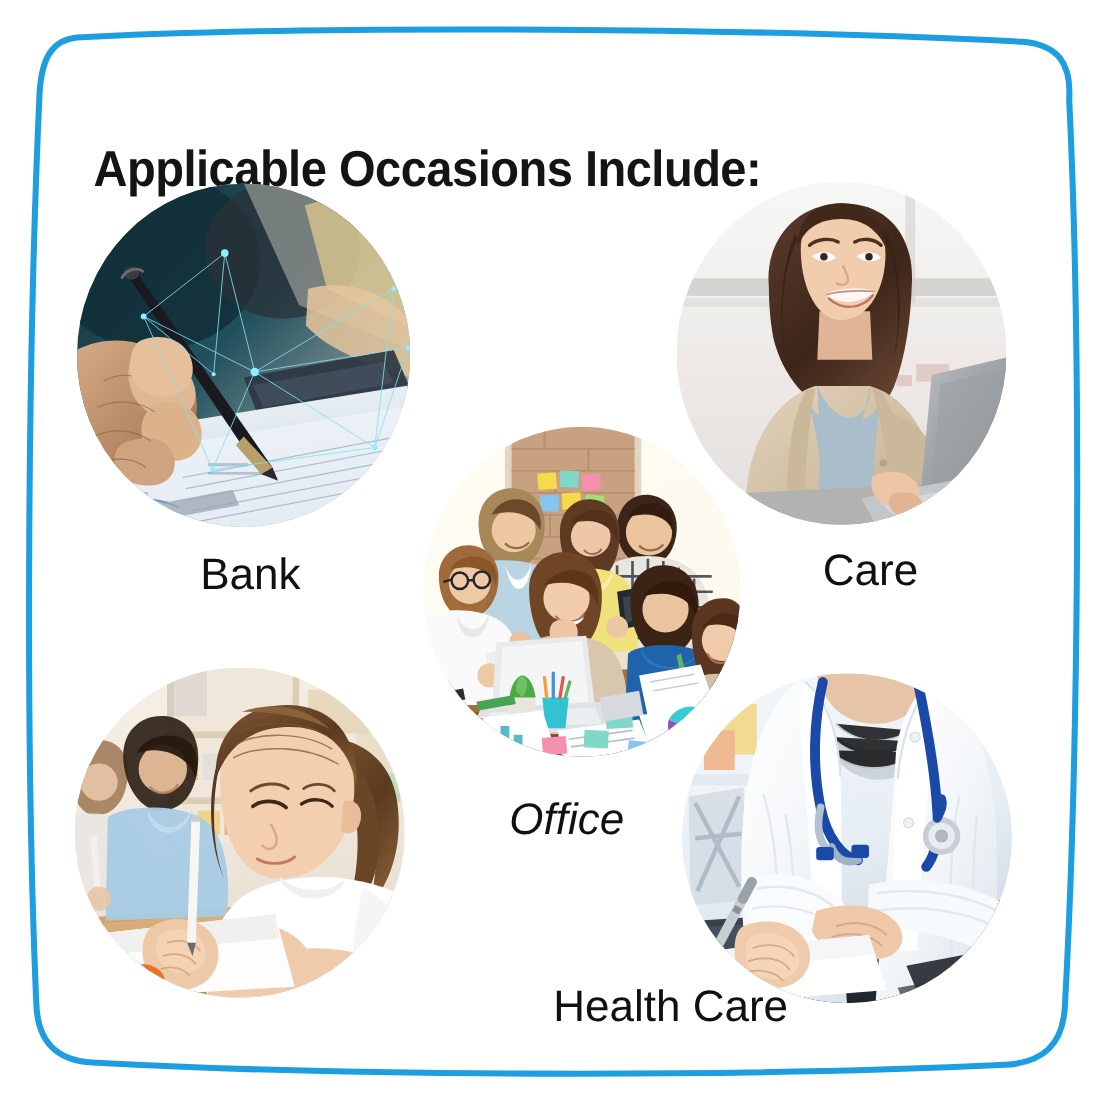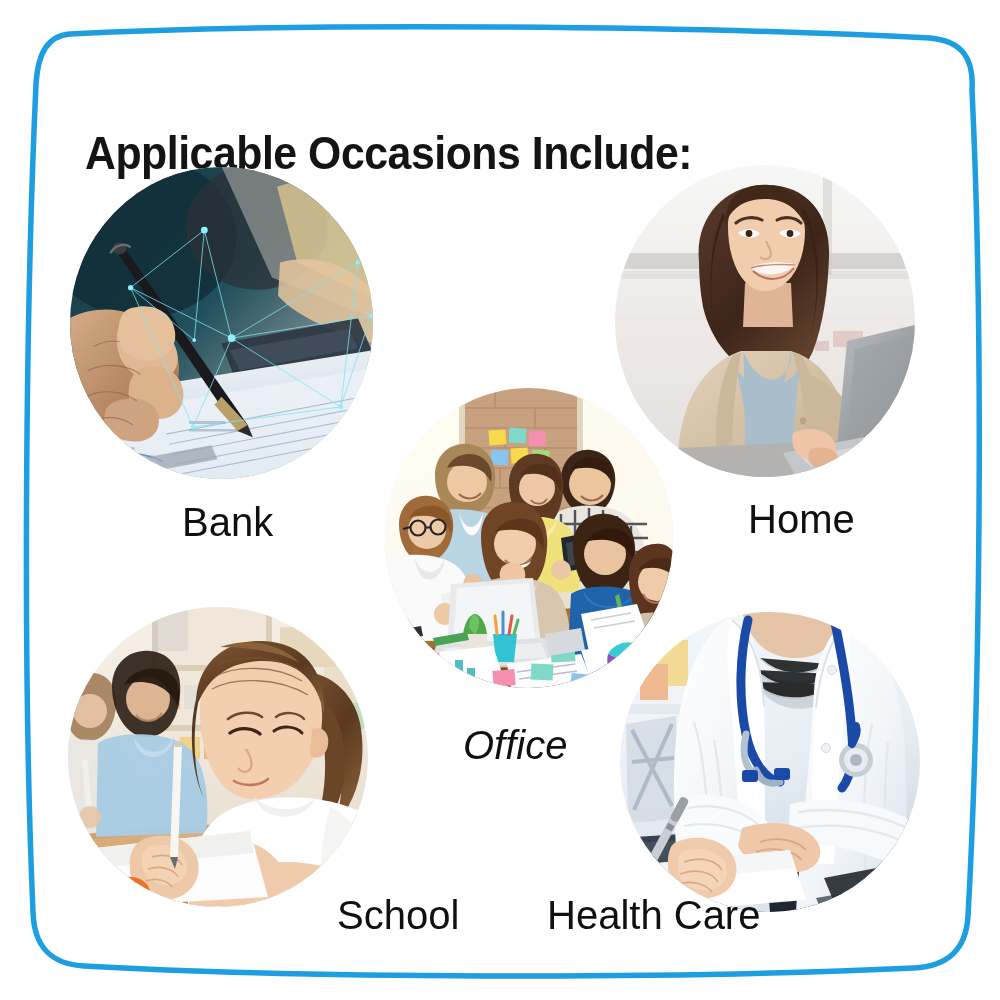--- a/index.html
+++ b/index.html
@@ -30,21 +30,21 @@
   #ph-home{left:615px;top:165px;width:300px;height:312px;z-index:2;}
   #ph-office{left:385px;top:388px;width:288px;height:300px;z-index:4;
              box-shadow:0 0 0 9px #ffffff;}
   #ph-school{left:68px;top:607px;width:300px;height:300px;z-index:2;}
   #ph-health{left:620px;top:612px;width:300px;height:300px;z-index:2;}
 
   #cap-bank{left:182px;top:500px;}
   #cap-home{left:748px;top:497px;}
   #cap-office{left:463px;top:723px;z-index:5;font-style:italic;}
   #cap-school{left:337px;top:893px;z-index:5;}
-  #cap-health{left:503px;top:893px;z-index:5;margin-left:44px;}
+  #cap-health{left:503px;top:893px;z-index:5;}
 </style>
 </head>
 <body>
 
 <div id="stage">
 
   <svg id="frame" viewBox="0 0 1000 1000" aria-hidden="true">
     <path d="M 70,34
              C 300,22 700,26 930,38
              C 962,41 974,58 972,90
@@ -254,21 +254,21 @@
         <rect x="242" y="290" width="12" height="5"></rect>
           <rect x="260" y="287" width="12" height="5"></rect>
       </g>
 
       <path d="M178,268 C196,260 214,264 220,278 C224,288 216,296 202,296
                C186,296 174,286 178,268 Z" fill="#eec5a6"></path>
       <path d="M196,284 C210,280 222,284 224,294 C226,302 218,306 206,304
                C194,302 190,292 196,284 Z" fill="#e3b392"></path>
     </svg>
   </div>
-  <div class="caption" id="cap-home">Home</div>
+  <div class="caption" id="cap-home">Care</div>
 
   <div class="photo" id="ph-office">
     <svg viewBox="0 0 288 300" preserveAspectRatio="xMidYMid slice" aria-hidden="true">
       <defs>
         <linearGradient id="ofBg" x1="0" y1="0" x2="0.3" y2="1">
           <stop offset="0" stop-color="#fdf6e7"></stop>
             <stop offset="0.5" stop-color="#f3e9d8"></stop>
           <stop offset="1" stop-color="#e6dcc8"></stop>
         </linearGradient>
         <linearGradient id="ofTable" x1="0" y1="0" x2="0" y2="1">
@@ -583,21 +583,20 @@
       <path d="M102,250 L110,250 L107,262 Z" fill="#6b6b6b"></path>
 
       <g>
         <path d="M18,262 C26,254 40,256 42,266 C44,276 34,282 26,278 C18,274 14,268 18,262 Z" fill="#6fcf5f"></path>
         <path d="M20,282 C30,274 48,276 50,288 C52,298 38,302 28,298 C18,294 16,286 20,282 Z" fill="#f4d73f"></path>
         <path d="M50,272 C64,266 80,272 82,284 C84,294 70,300 58,296 C46,292 44,278 50,272 Z" fill="#f0702a"></path>
         <path d="M56,292 C72,286 96,292 98,300 L52,300 Z" fill="#ea5d22"></path>
       </g>
     </svg>
   </div>
-  <div class="caption" id="cap-school">School</div>
 
   <div class="photo" id="ph-health">
     <svg viewBox="0 0 300 300" preserveAspectRatio="xMidYMid slice" aria-hidden="true">
       <defs>
         <linearGradient id="hcBg" x1="0" y1="0" x2="0.3" y2="1">
           <stop offset="0" stop-color="#f4f8fb"></stop>
             <stop offset="0.6" stop-color="#e7eef4"></stop>
           <stop offset="1" stop-color="#cfd9e2"></stop>
         </linearGradient>
         <linearGradient id="hcCoat" x1="0.1" y1="0" x2="0.9" y2="1">

